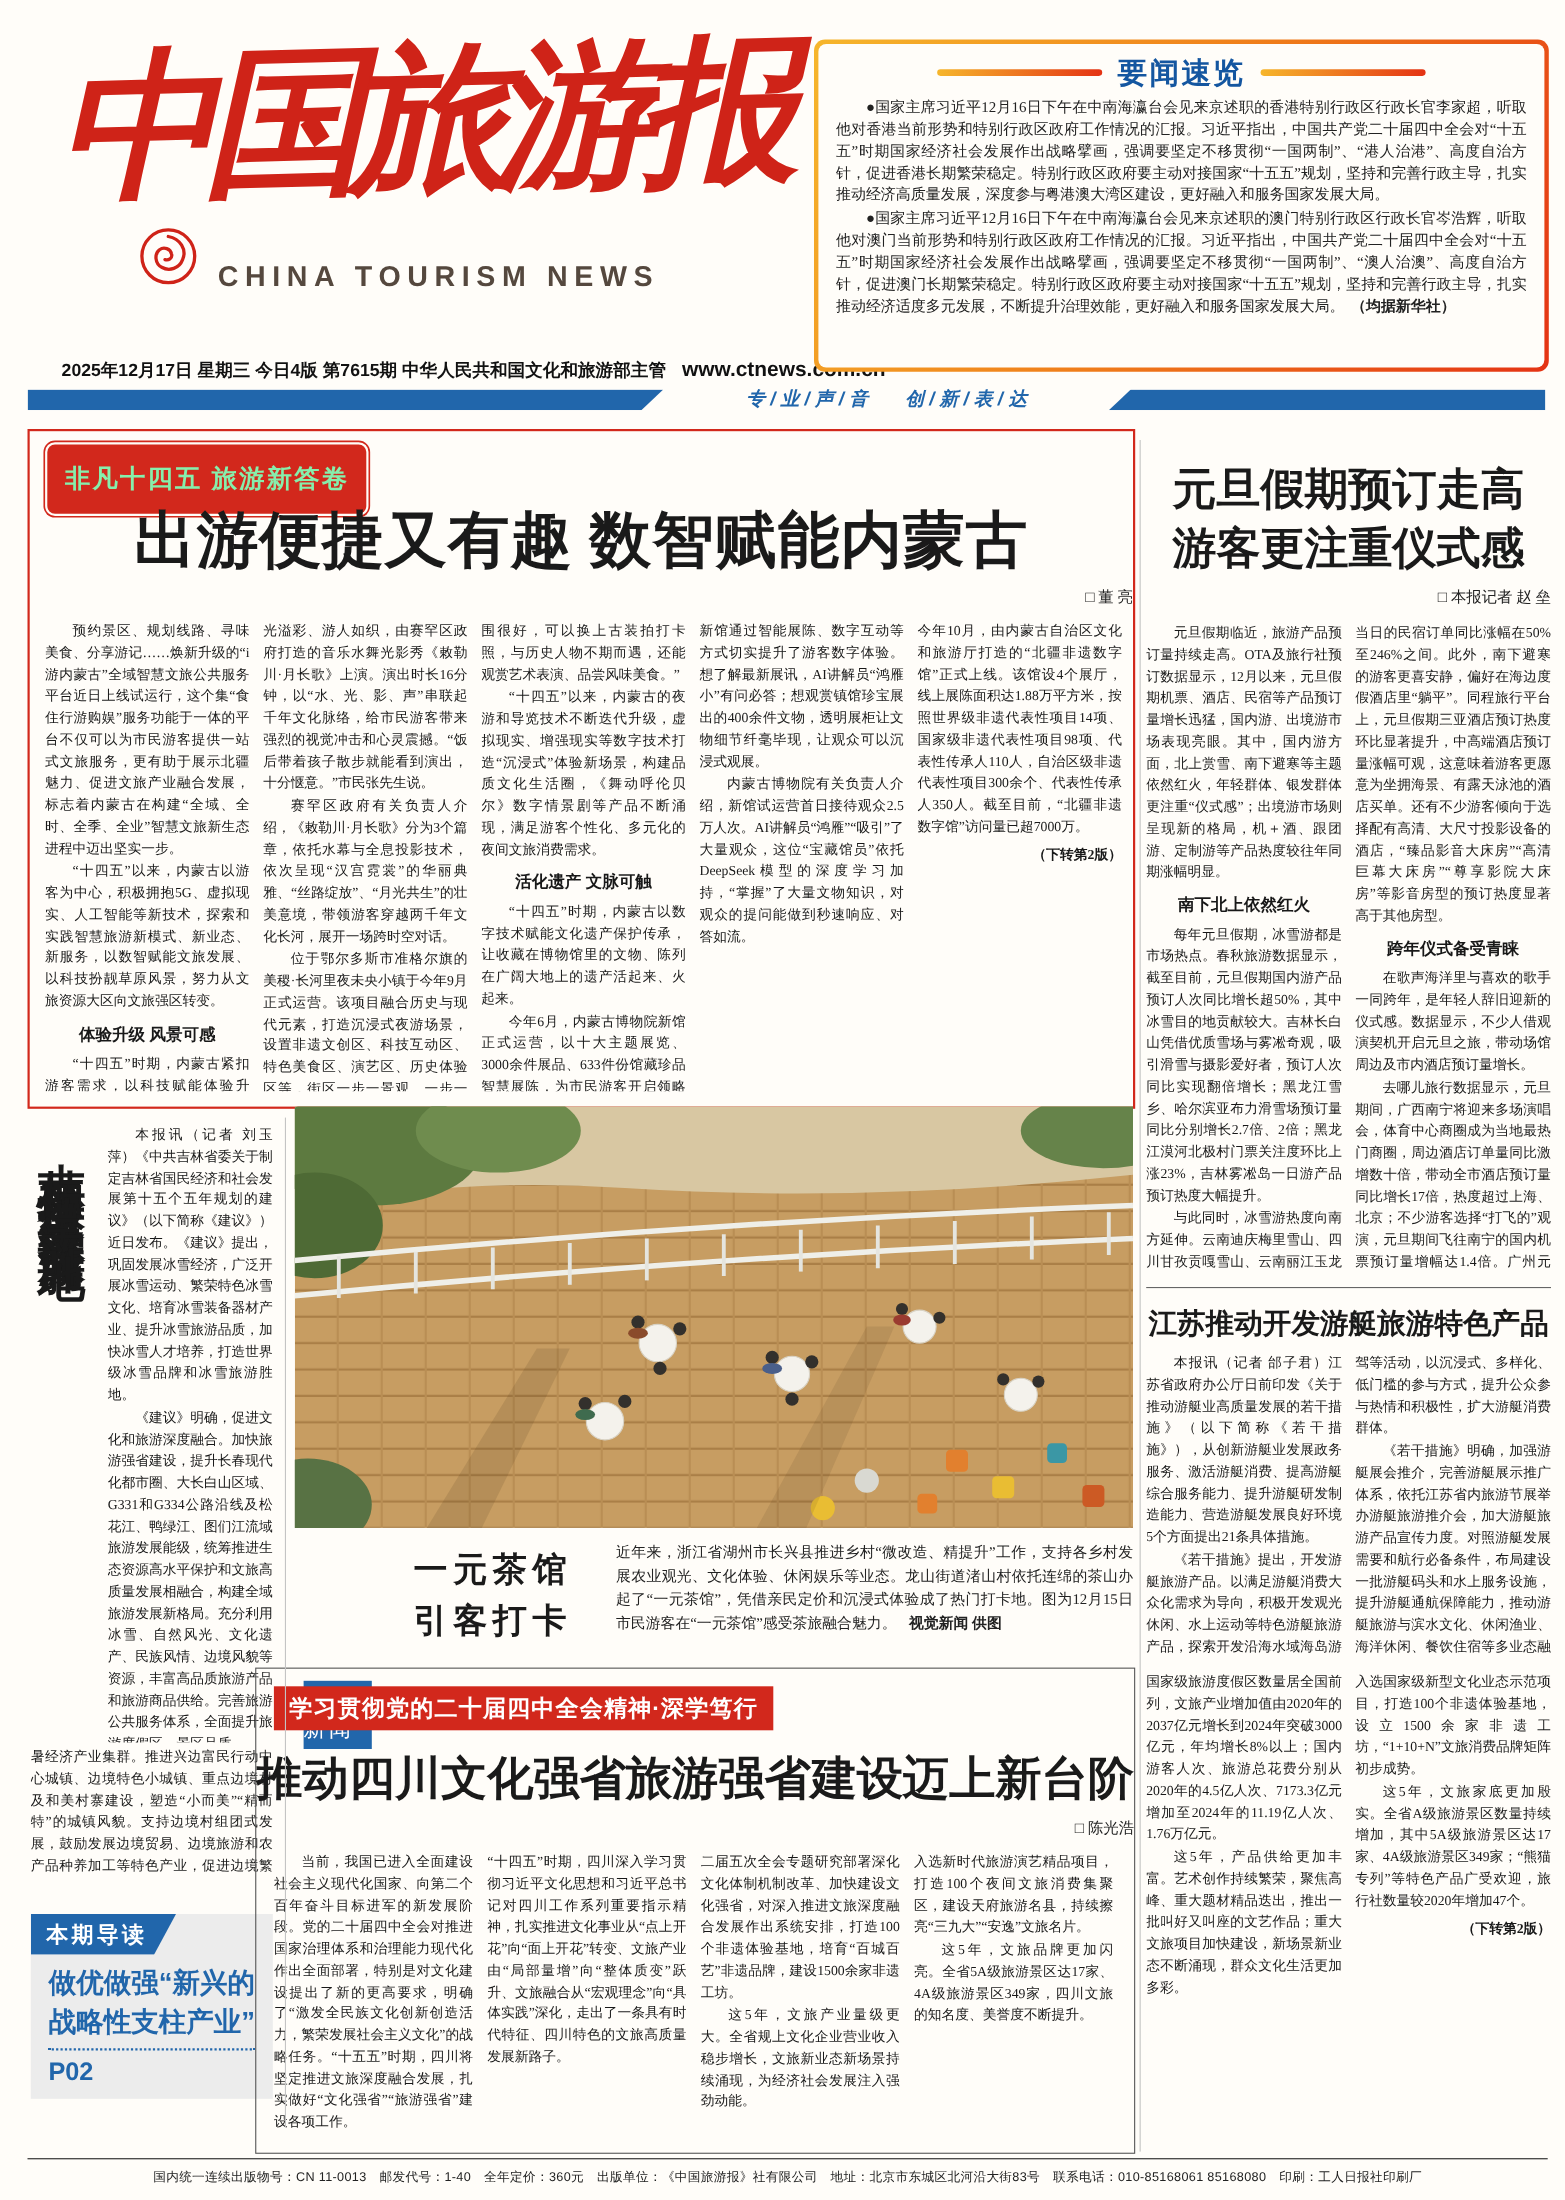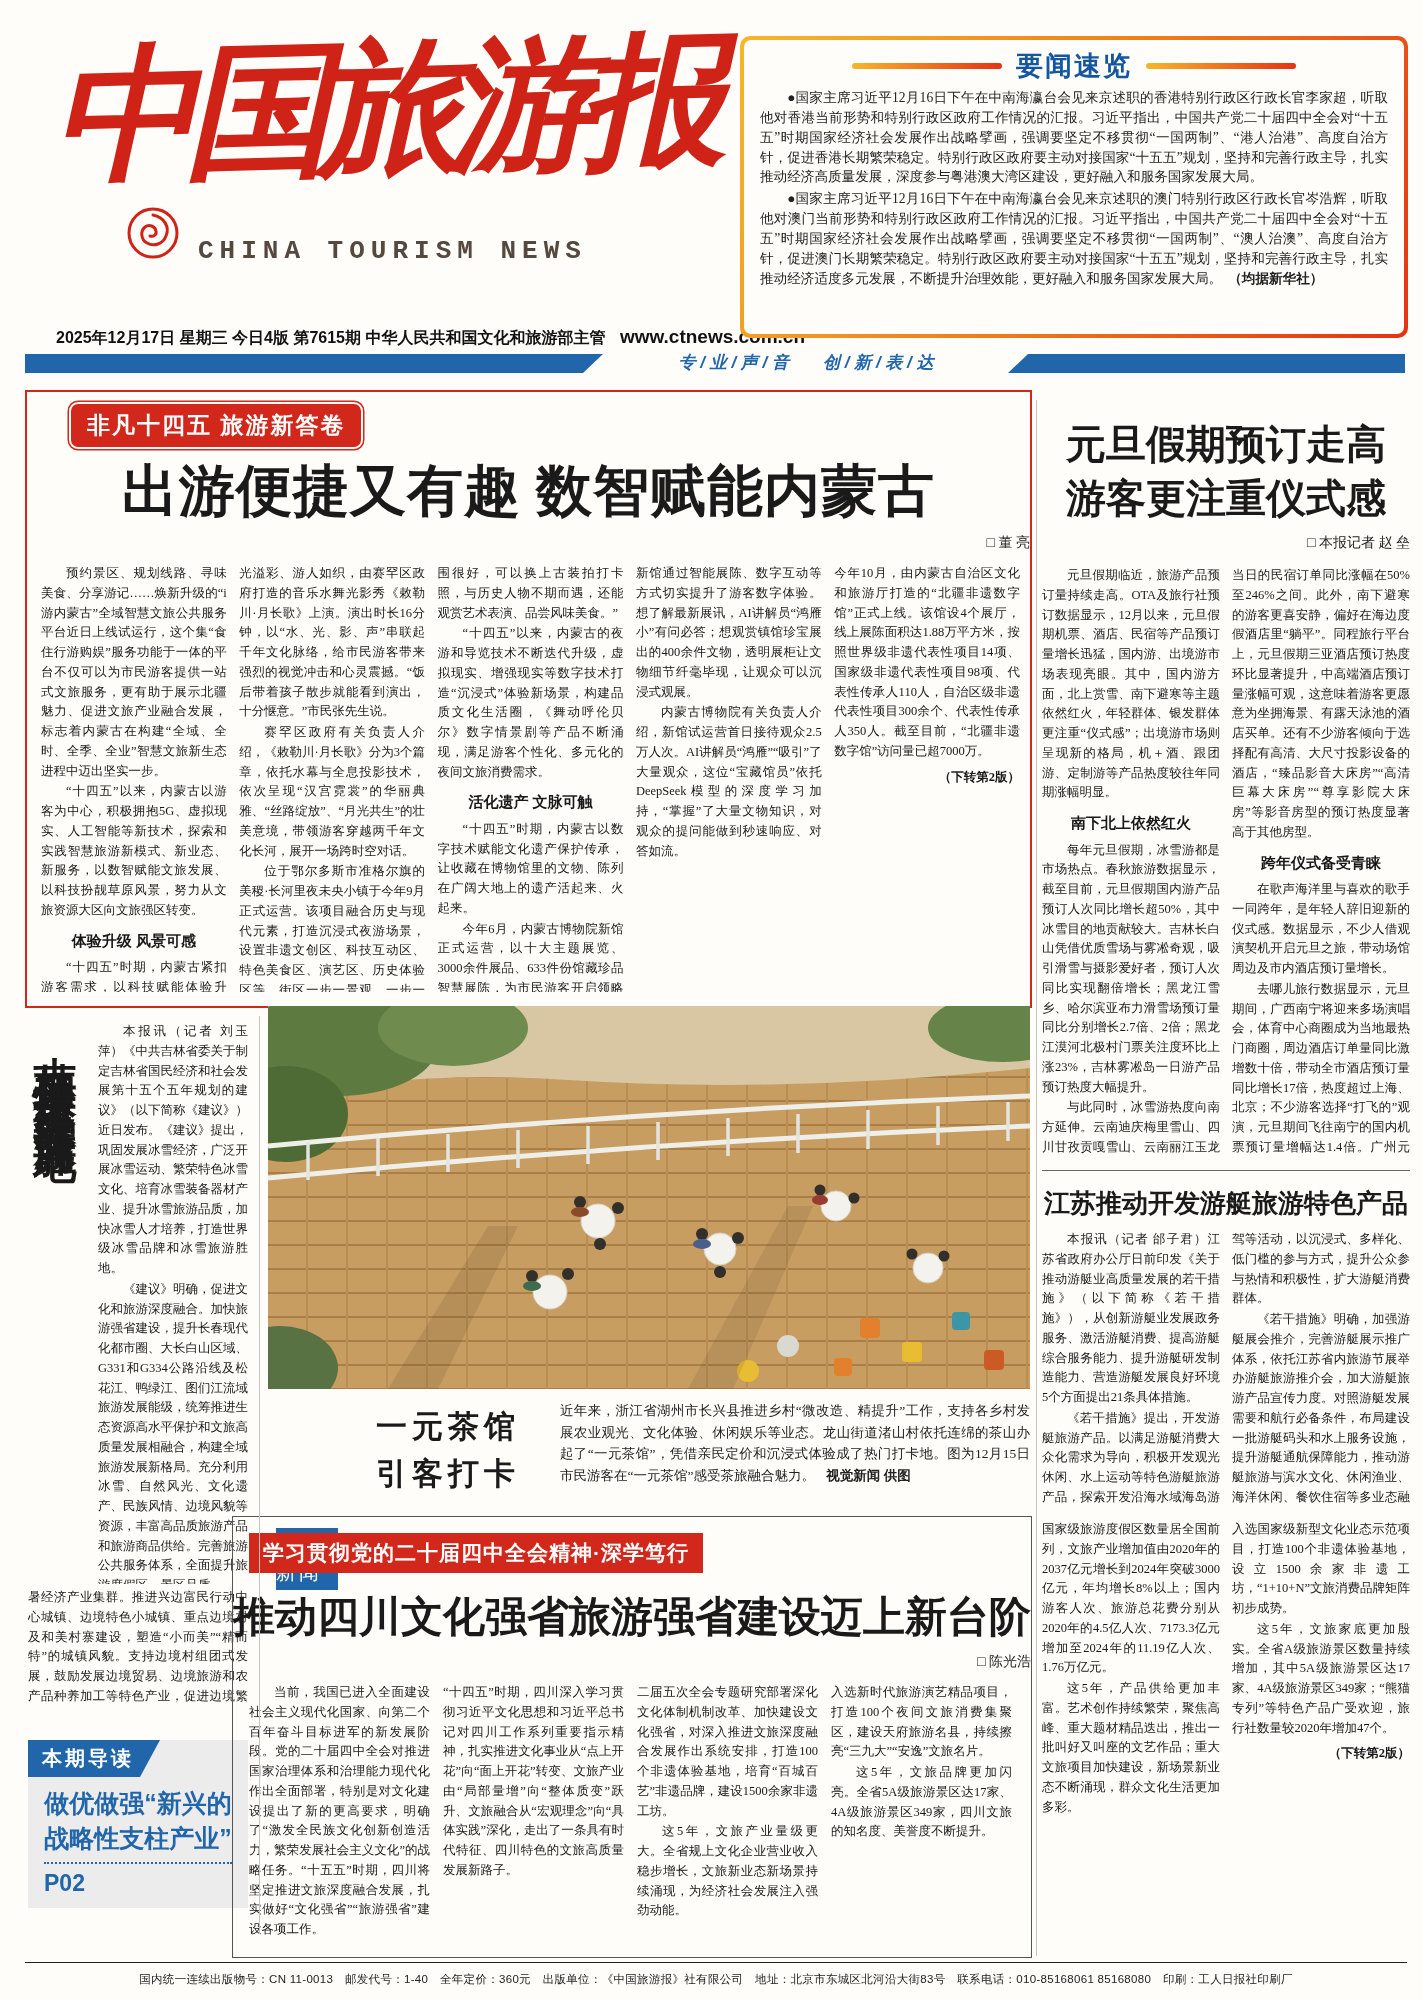--- a/index.html
+++ b/index.html
@@ -3,21 +3,21 @@
 <meta charset="utf-8">
 <style>
   html,body{margin:0;padding:0;background:#e8e6e1;}
   .page{position:relative;width:1423px;height:2000px;margin:0 auto;background:#fffdf9;overflow:hidden;
         font-family:"Liberation Serif","DejaVu Serif",serif;color:#1a1a1a;}
   .abs{position:absolute;}
 
   
   .logo{left:52px;top:18px;width:660px;height:200px;font-size:146px;font-weight:700;font-style:italic;
         color:#cf2318;letter-spacing:-14px;line-height:1.25;transform:rotate(-1.5deg);white-space:nowrap;}
-  .logo-en{left:198px;top:236px;font-family:Liberation Mono, monospace;font-weight:700;font-size:26px;
+  .logo-en{left:198px;top:236px;font-family:Liberation Sans, sans-serif;font-weight:700;font-size:26px;
            letter-spacing:6px;color:#55483e;}
   .phoenix{left:126px;top:206px;}
   .dateline{left:56px;top:326px;width:680px;font-family:"Liberation Sans","DejaVu Sans",sans-serif;
             font-size:16px;font-weight:700;color:#111;white-space:nowrap;}
   .dateline b{font-size:19px;margin-left:10px;}
 
   
   .brief{left:740px;top:36px;width:668px;height:302px;border-radius:10px;
          background:linear-gradient(120deg,#f6b62c,#ef7c1a,#e43314);padding:0;}
   .brief-in{position:absolute;left:4px;top:4px;right:4px;bottom:4px;background:#fffdf9;border-radius:7px;
@@ -38,23 +38,23 @@
   
   .bodytext{font-size:12.5px;line-height:1.58;text-align:justify;color:#181818;overflow:hidden;}
   .para{text-indent:2em;margin:0 0 1px;}
   .para.cont{text-indent:0;}
   .subhead{font-weight:700;text-align:center;font-size:15px;margin:8px 0 6px;text-indent:0;
            font-family:"Liberation Sans",sans-serif;}
   .jump{font-weight:700;text-align:right;margin-top:6px;}
 
   
   .main-box{left:25px;top:390px;width:1007px;height:618px;border:2px solid #d2281c;box-sizing:border-box;}
-  .tag{display:inline-block;background:#d2281c;color:#ffffff;font-family:"Liberation Sans",sans-serif;
-       font-weight:700;border-radius:7px;padding:6px 16px;letter-spacing:2px;
-       box-shadow:0 0 0 2px #fffdf9,0 0 0 3.5px #d2281c;margin-left:28px;}
+  .tag{display:inline-block;background:#d2281c;color:#86efac;font-family:"Liberation Sans",sans-serif;
+       font-weight:700;border-radius:7px;padding:16px 16px;letter-spacing:2px;
+       box-shadow:0 0 0 2px #fffdf9,0 0 0 3.5px #d2281c;}
   .main-tag{left:16px;top:12px;font-size:23px;}
   .main-headline{left:0;top:62px;width:100%;text-align:center;font-size:56px;font-weight:700;
                  letter-spacing:1px;white-space:nowrap;}
   .byline{width:100%;text-align:right;font-size:14px;color:#222;}
   .main-byline{left:0;top:142px;}
   .main-cols{left:14px;top:172px;width:979px;height:428px;display:flex;gap:12.5px;}
   .main-cols .c{width:186px;height:428px;}
 
   
   .photo{left:268px;top:1006px;width:762px;height:383px;}

